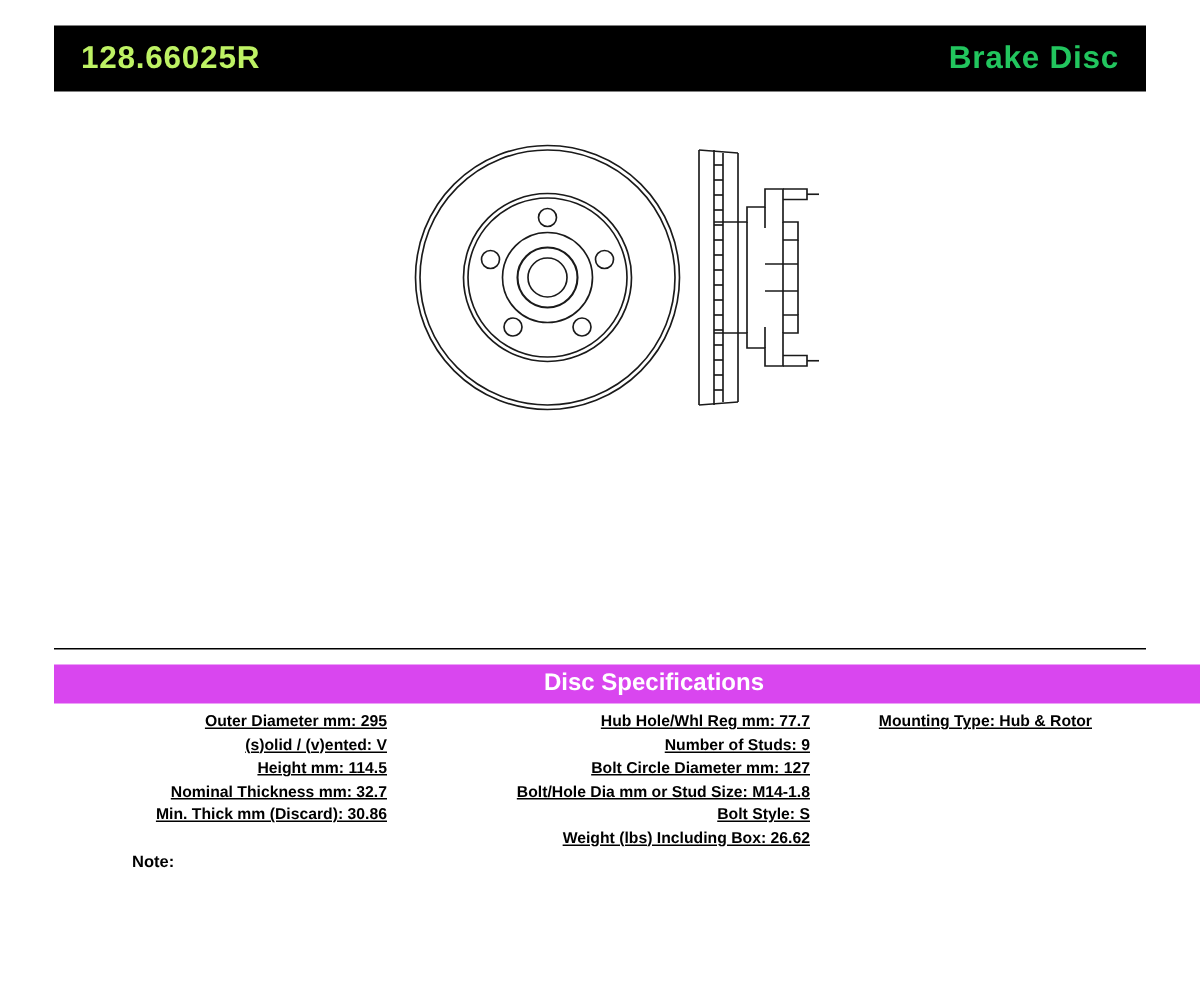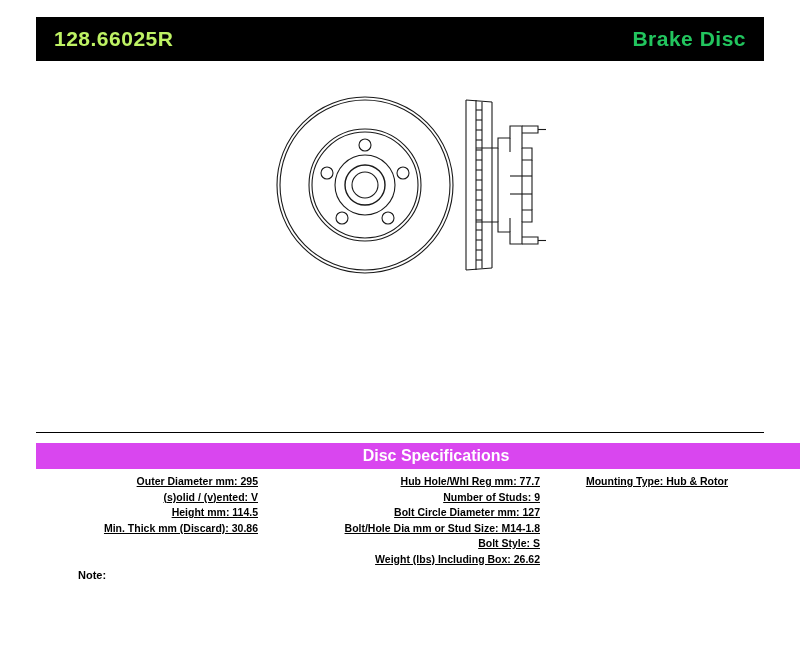--- a/index.html
+++ b/index.html
@@ -122,21 +122,21 @@
     padding-right: 36px;
     box-sizing: border-box;
   }
   .spec-line {
     white-space: nowrap;
   }
 
   
   .note {
     position: absolute;
-    left: 78px;
+    left: 88px;
     top: 569px;
     font-size: 11px;
     font-weight: bold;
   }
 </style>
 </head>
 <body>
 
 <div class="page">
 
@@ -215,20 +215,21 @@
 
   <div class="spec-title-bar">
     <div class="spec-title">Disc Specifications</div>
   </div>
 
   <div class="spec-columns">
     <div class="spec-col col1">
       <div class="spec-line">Outer Diameter mm: 295</div>
       <div class="spec-line">(s)olid / (v)ented: V</div>
       <div class="spec-line">Height mm: 114.5</div>
+      <div class="spec-line">Nominal Thickness mm: 32.7</div>
       <div class="spec-line">Min. Thick mm (Discard): 30.86</div>
     </div>
     <div class="spec-col col2">
       <div class="spec-line">Hub Hole/Whl Reg mm: 77.7</div>
       <div class="spec-line">Number of Studs: 9</div>
       <div class="spec-line">Bolt Circle Diameter mm: 127</div>
       <div class="spec-line">Bolt/Hole Dia mm or Stud Size: M14-1.8</div>
       <div class="spec-line">Bolt Style: S</div>
       <div class="spec-line">Weight (lbs) Including Box: 26.62</div>
     </div>

